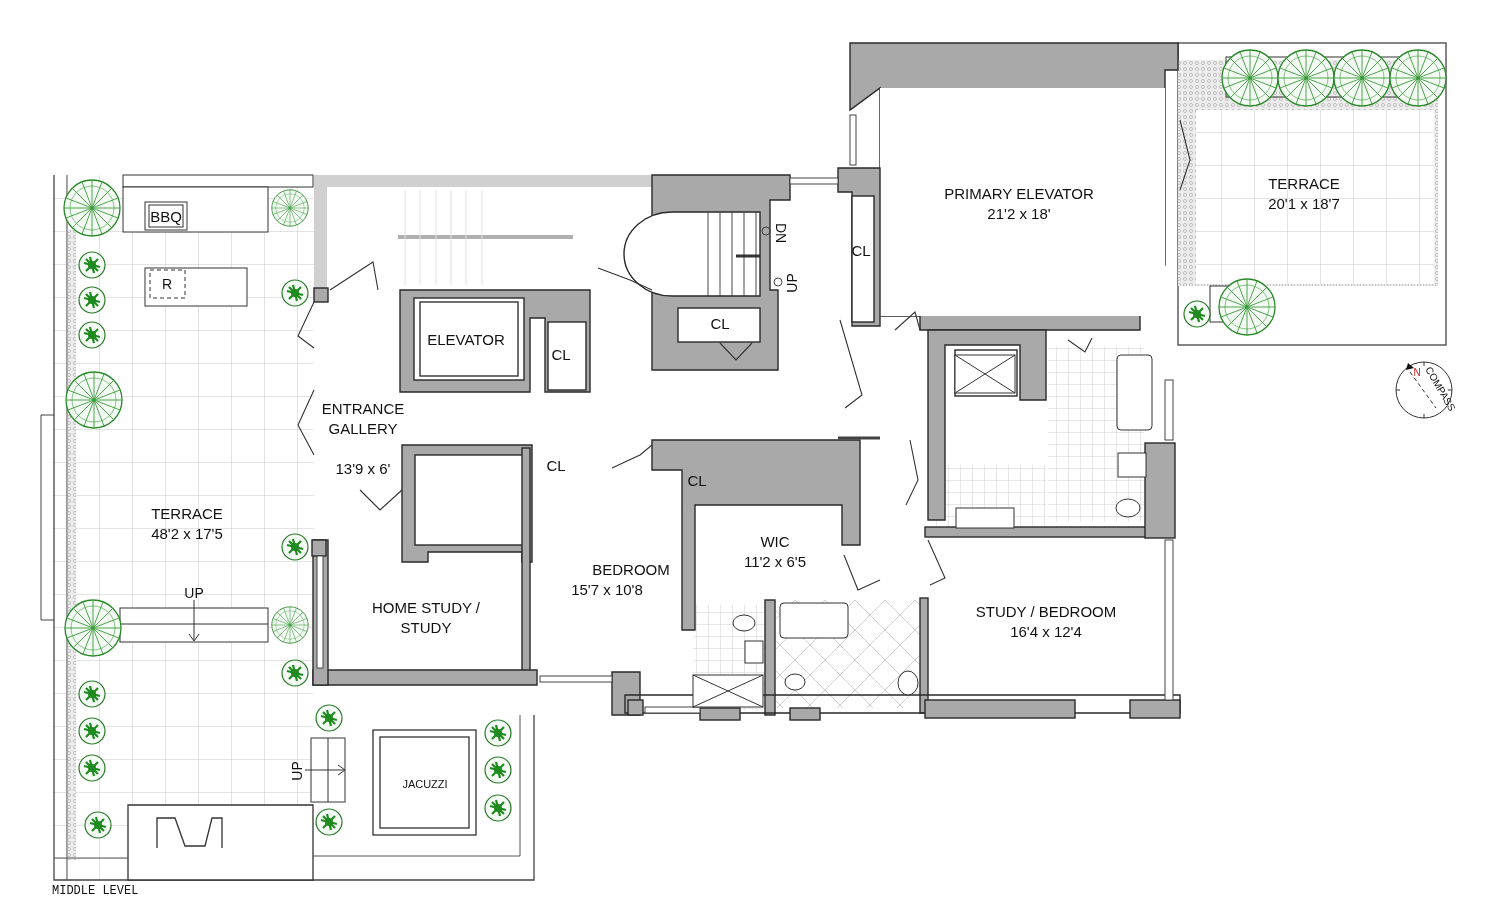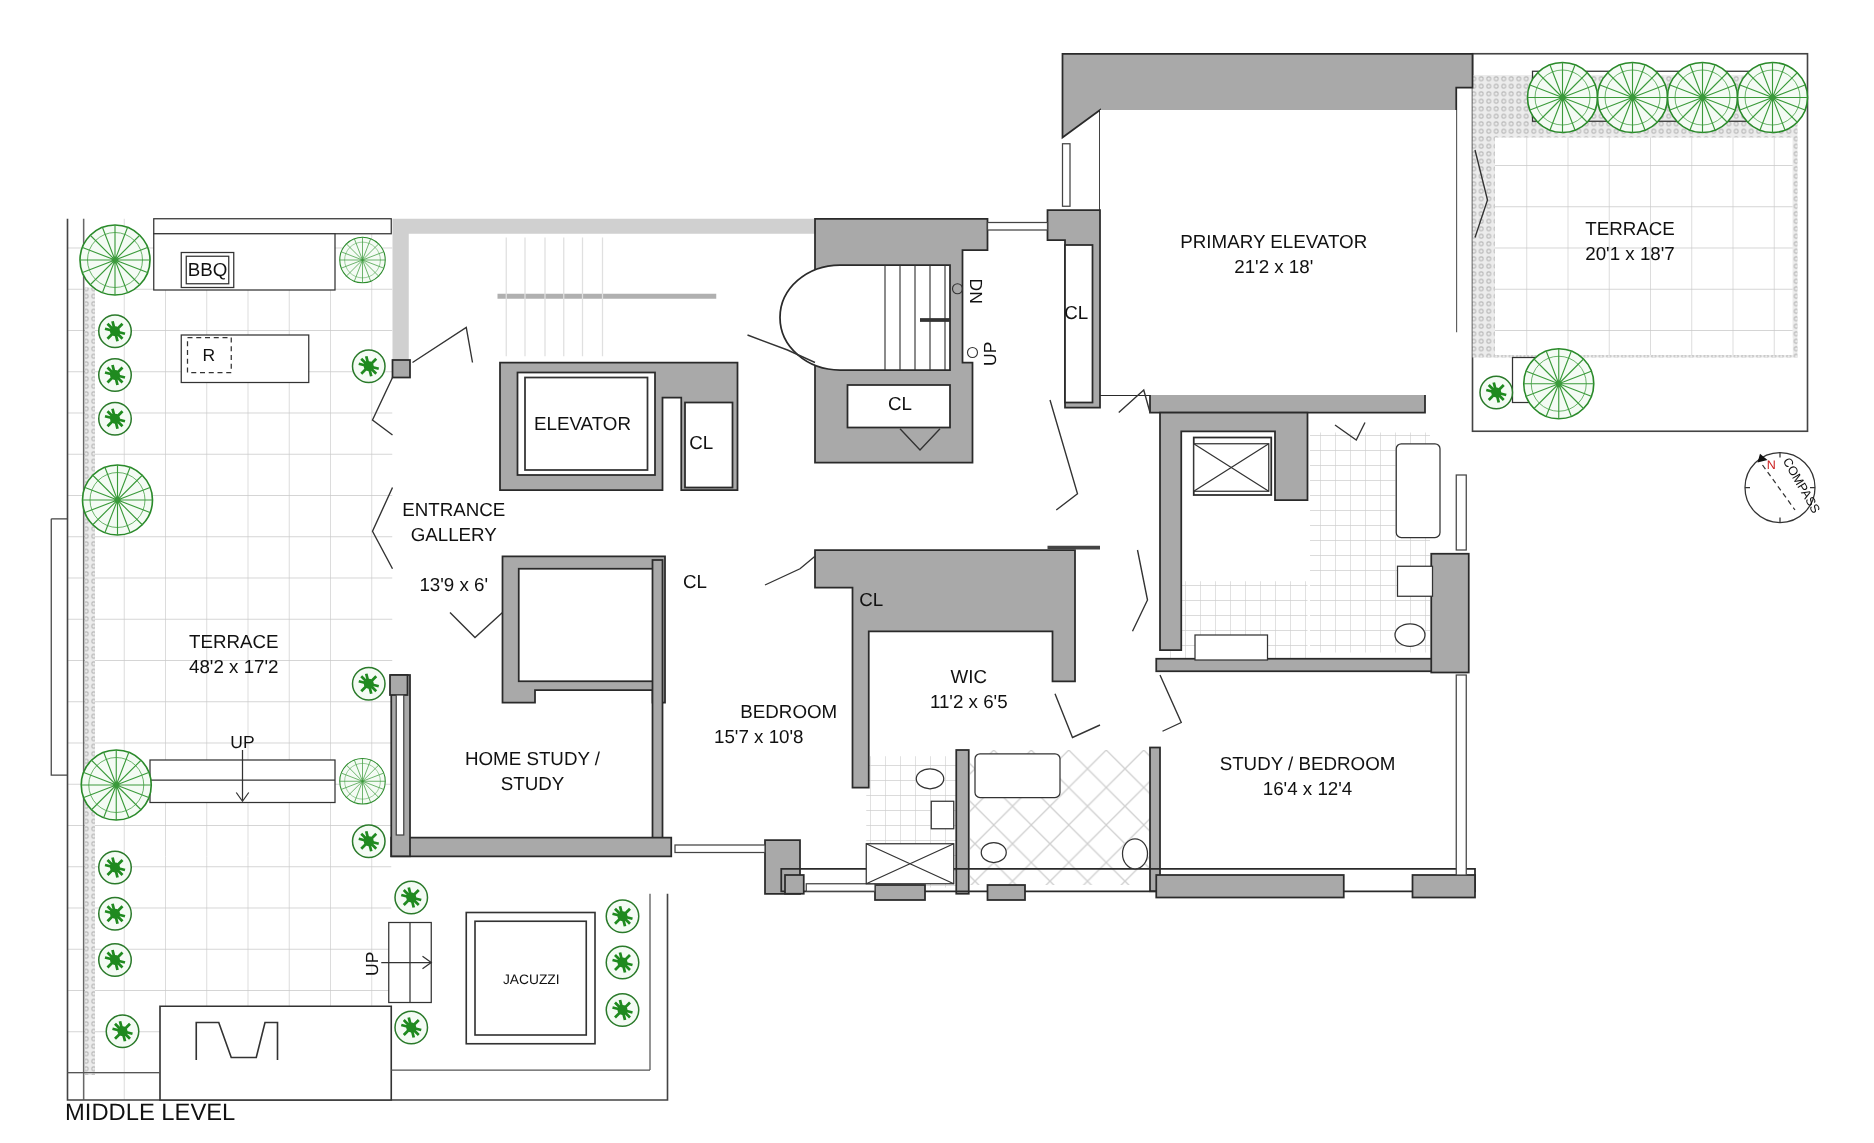--- a/index.html
+++ b/index.html
@@ -247,21 +247,21 @@
 <div class="lbl small rotl" style="left:792px; top:272px;">UP</div>
 
 <div>
   <div class="lbl" style="left:363px; top:398px;">ENTRANCE</div>
   <div class="lbl" style="left:363px; top:418px;">GALLERY</div>
   <div class="lbl" style="left:363px; top:438px;margin-top:20px;">13'9 x 6'</div>
 </div>
 
 <div>
   <div class="lbl" style="left:187px; top:503px;">TERRACE</div>
-  <div class="lbl" style="left:187px; top:523px;">48'2 x 17'2</div>
+  <div class="lbl" style="left:187px; top:523px;">48'2 x 17'5</div>
 </div>
 <div class="lbl small" style="left:194px; top:582px;">UP</div>
 
 <div>
   <div class="lbl" style="left:426px; top:597px;">HOME STUDY /</div>
   <div class="lbl" style="left:426px; top:617px;">STUDY</div>
 </div>
 
 <div>
   <div class="lbl" style="left:607px; top:559px;margin-left:24px;">BEDROOM</div>
@@ -287,13 +287,13 @@
   <div class="lbl" style="left:1304px; top:173px;">TERRACE</div>
   <div class="lbl" style="left:1304px; top:193px;">20'1 x 18'7</div>
 </div>
 
 <div class="lbl" style="left:425px; top:773px; font-size:11px;">JACUZZI</div>
 <div class="lbl small rotl" style="left:297px; top:760px;">UP</div>
 
 <div class="lbl small rot" style="left:1440px; top:378px; font-size:10px; transform: translate(-50%,0) rotate(60deg);">COMPASS</div>
 <div class="lbl" style="left:1417px; top:362px; font-size:10px; color:#cc2222;">N</div>
 
-<div class="lbl left" style="left:52px; top:880px; font-size:19px;">MIDDLE LEVEL</div>
+<div class="lbl left" style="left:52px; top:880px; font-size:12px;font-family:Liberation Mono, monospace;">MIDDLE LEVEL</div>
 
 </body></html>

